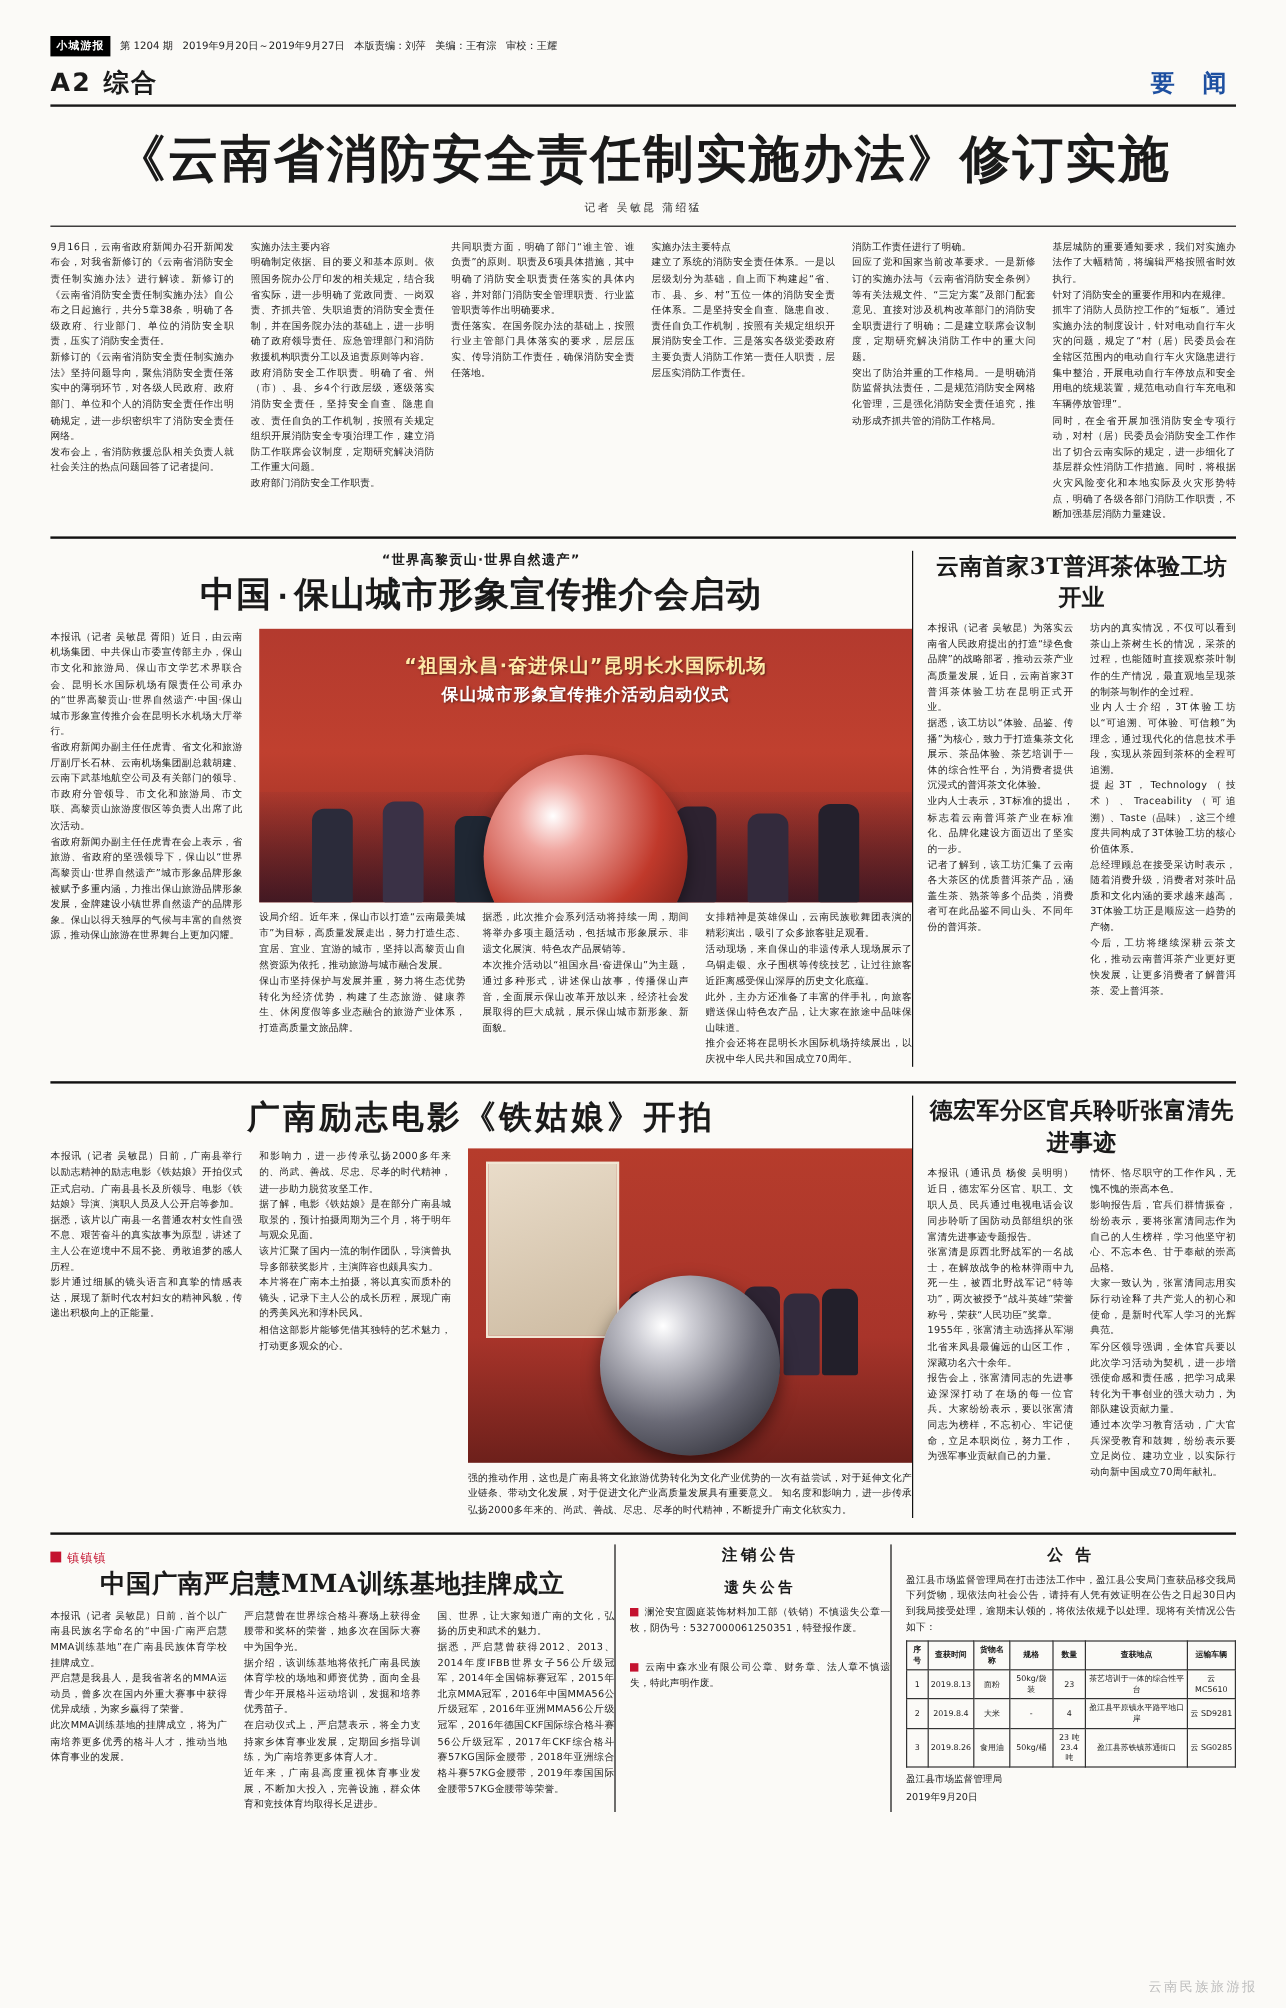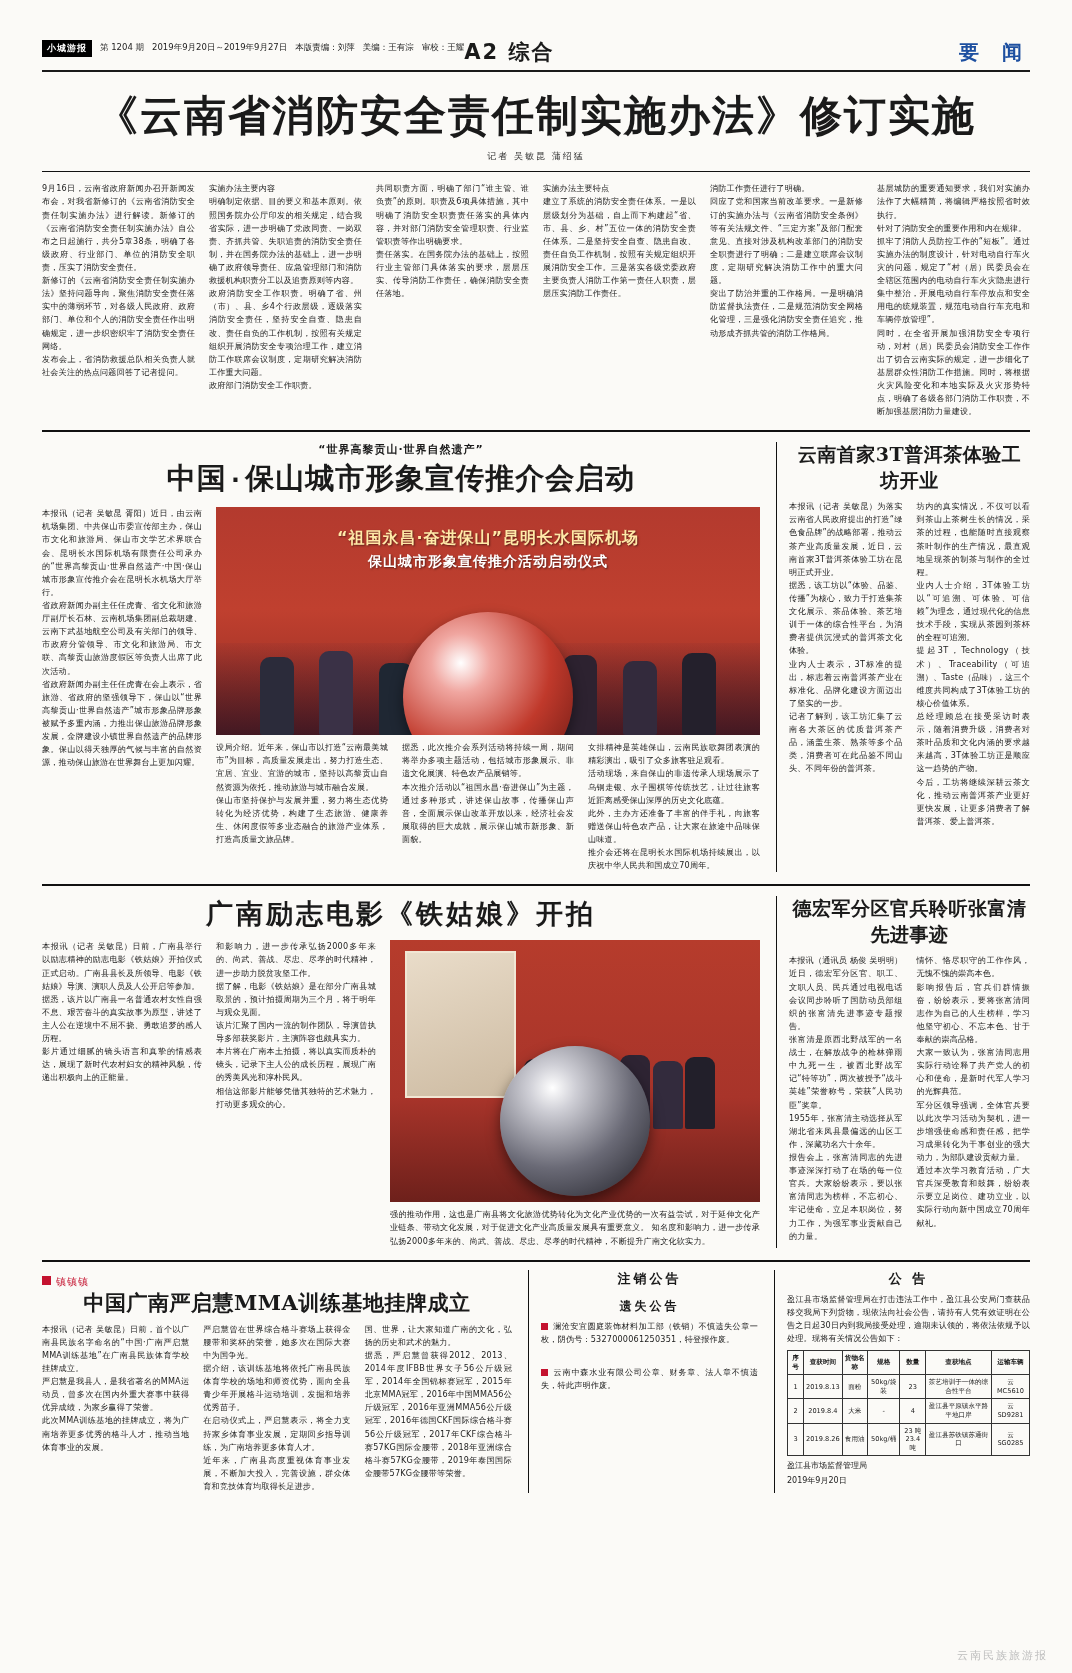--- a/index.html
+++ b/index.html
@@ -9,21 +9,21 @@
     background:#fbfaf7;
     font-family:"DejaVu Sans", sans-serif;
     color:#1a1a1a;
     position:relative;
     overflow:hidden;
   }
   .page { position:absolute; left:0; top:0; width:1072px; height:1673px; padding:30px 42px 0 42px; }
 
   
   .masthead { display:flex; align-items:flex-start; border-bottom:2px solid #1a1a1a; padding-bottom:4px; }
-  .mast-left { display:flex; flex-direction:row; }
+  .mast-left { display:flex; flex-direction:column; }
   .mast-top { display:flex; align-items:center; gap:8px; font-size:8.5px; color:#222; }
   .logo-box { background:#000; color:#fff; font-size:9px; font-weight:bold; padding:2px 5px; letter-spacing:1px; }
   .mast-pagetitle { font-size:21px; font-weight:bold; letter-spacing:2px; margin-top:8px; }
   .mast-right { margin-left:auto; align-self:flex-end; }
   .section-badge { color:#1d4fa0; font-size:20px; font-weight:bold; letter-spacing:8px; }
 
   
   .headline-wrap { text-align:center; margin-top:20px; }
   .headline { font-family:"DejaVu Serif", serif; font-size:42px; font-weight:bold; letter-spacing:2px; line-height:1.15; }
   .byline { text-align:center; font-size:9px; margin-top:10px; letter-spacing:2px; color:#333; }
@@ -32,21 +32,21 @@
 
   
   .cols { display:flex; gap:14px; margin-top:10px; }
   .col { flex:1; }
   .ptext { font-size:8.1px; line-height:1.62; text-align:justify; color:#1b1b1b; letter-spacing:.2px; }
 
   
   .hr-block { border-top:1px solid #111; margin:12px 0 0 0; }
   .hr-block.thick { border-top:2px solid #111; }
 
-  .zone { display:flex; gap:16px; margin-top:10px; }
+  .zone { display:flex; margin-top:10px; }
   .zone-main { flex:0 0 718px; }
   .zone-side { flex:1; border-left:1px solid #111; padding-left:12px; }
 
   .kicker { text-align:center; font-size:11px; font-weight:bold; letter-spacing:1px; margin-bottom:2px; }
   .title2 { text-align:center; font-family:Liberation Mono, monospace; font-size:29px; font-weight:bold; letter-spacing:1px; }
   .title-side { text-align:center; font-family:"DejaVu Serif", serif; font-size:19px; font-weight:bold; letter-spacing:.5px; }
 
   
   .photo { position:relative; overflow:hidden; border:0; }
 

